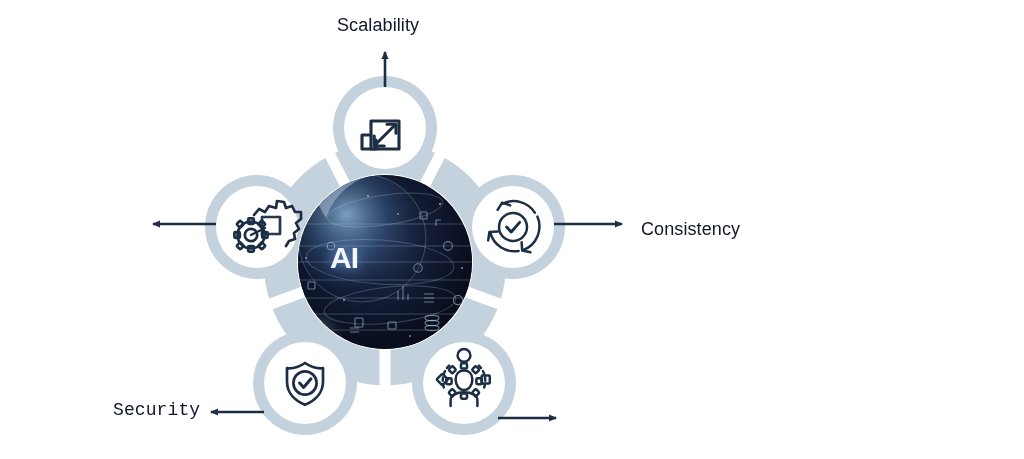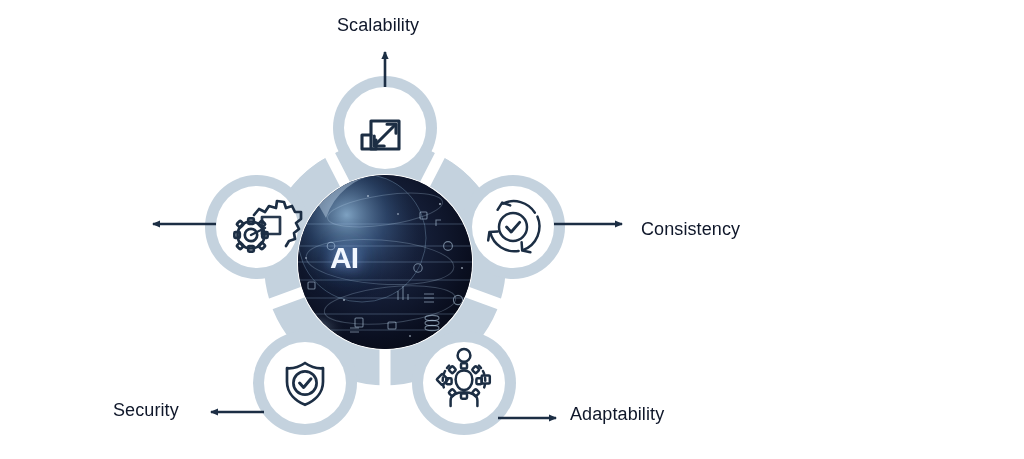--- a/index.html
+++ b/index.html
@@ -16,21 +16,21 @@
     font-family:"Liberation Sans", sans-serif;
     font-size:18px;
     font-weight:400;
     letter-spacing:.1px;
     white-space:nowrap;
     line-height:1;
   }
   #lbl-scalability{left:337px;top:16px;}
   #lbl-integration{left:20px;top:210px;}
   #lbl-consistency{left:641px;top:210px;margin-top:10px;}
-  #lbl-security{left:113px;top:401px;}
+  #lbl-security{left:113px;top:401px;font-family:Liberation Mono, monospace;}
   #lbl-adaptability{left:570px;top:405px;}
 
   .core-label{
     position:absolute;
     left:330px;top:243px;
     color:#f2f7ff;
     font-family:"Liberation Sans", sans-serif;
     font-size:30px;
     font-weight:700;
     letter-spacing:-1px;
@@ -254,16 +254,15 @@
       <line x1="216" y1="224" x2="153" y2="224" marker-end="url(#arrowHead)"></line>
       <line x1="554" y1="224" x2="622" y2="224" marker-end="url(#arrowHead)"></line>
       <line x1="264" y1="412" x2="211" y2="412" marker-end="url(#arrowHead)"></line>
       <line x1="498" y1="418" x2="556" y2="418" marker-end="url(#arrowHead)"></line>
     </g>
   </svg>
 
   <div class="lbl" id="lbl-scalability">Scalability</div>
   <div class="lbl" id="lbl-consistency">Consistency</div>
   <div class="lbl" id="lbl-security">Security</div>
-  <div class="lbl" id="lbl-adaptability">Adaptability</div>
 
   <div class="core-label">AI</div>
 </div>
 
 </body></html>

